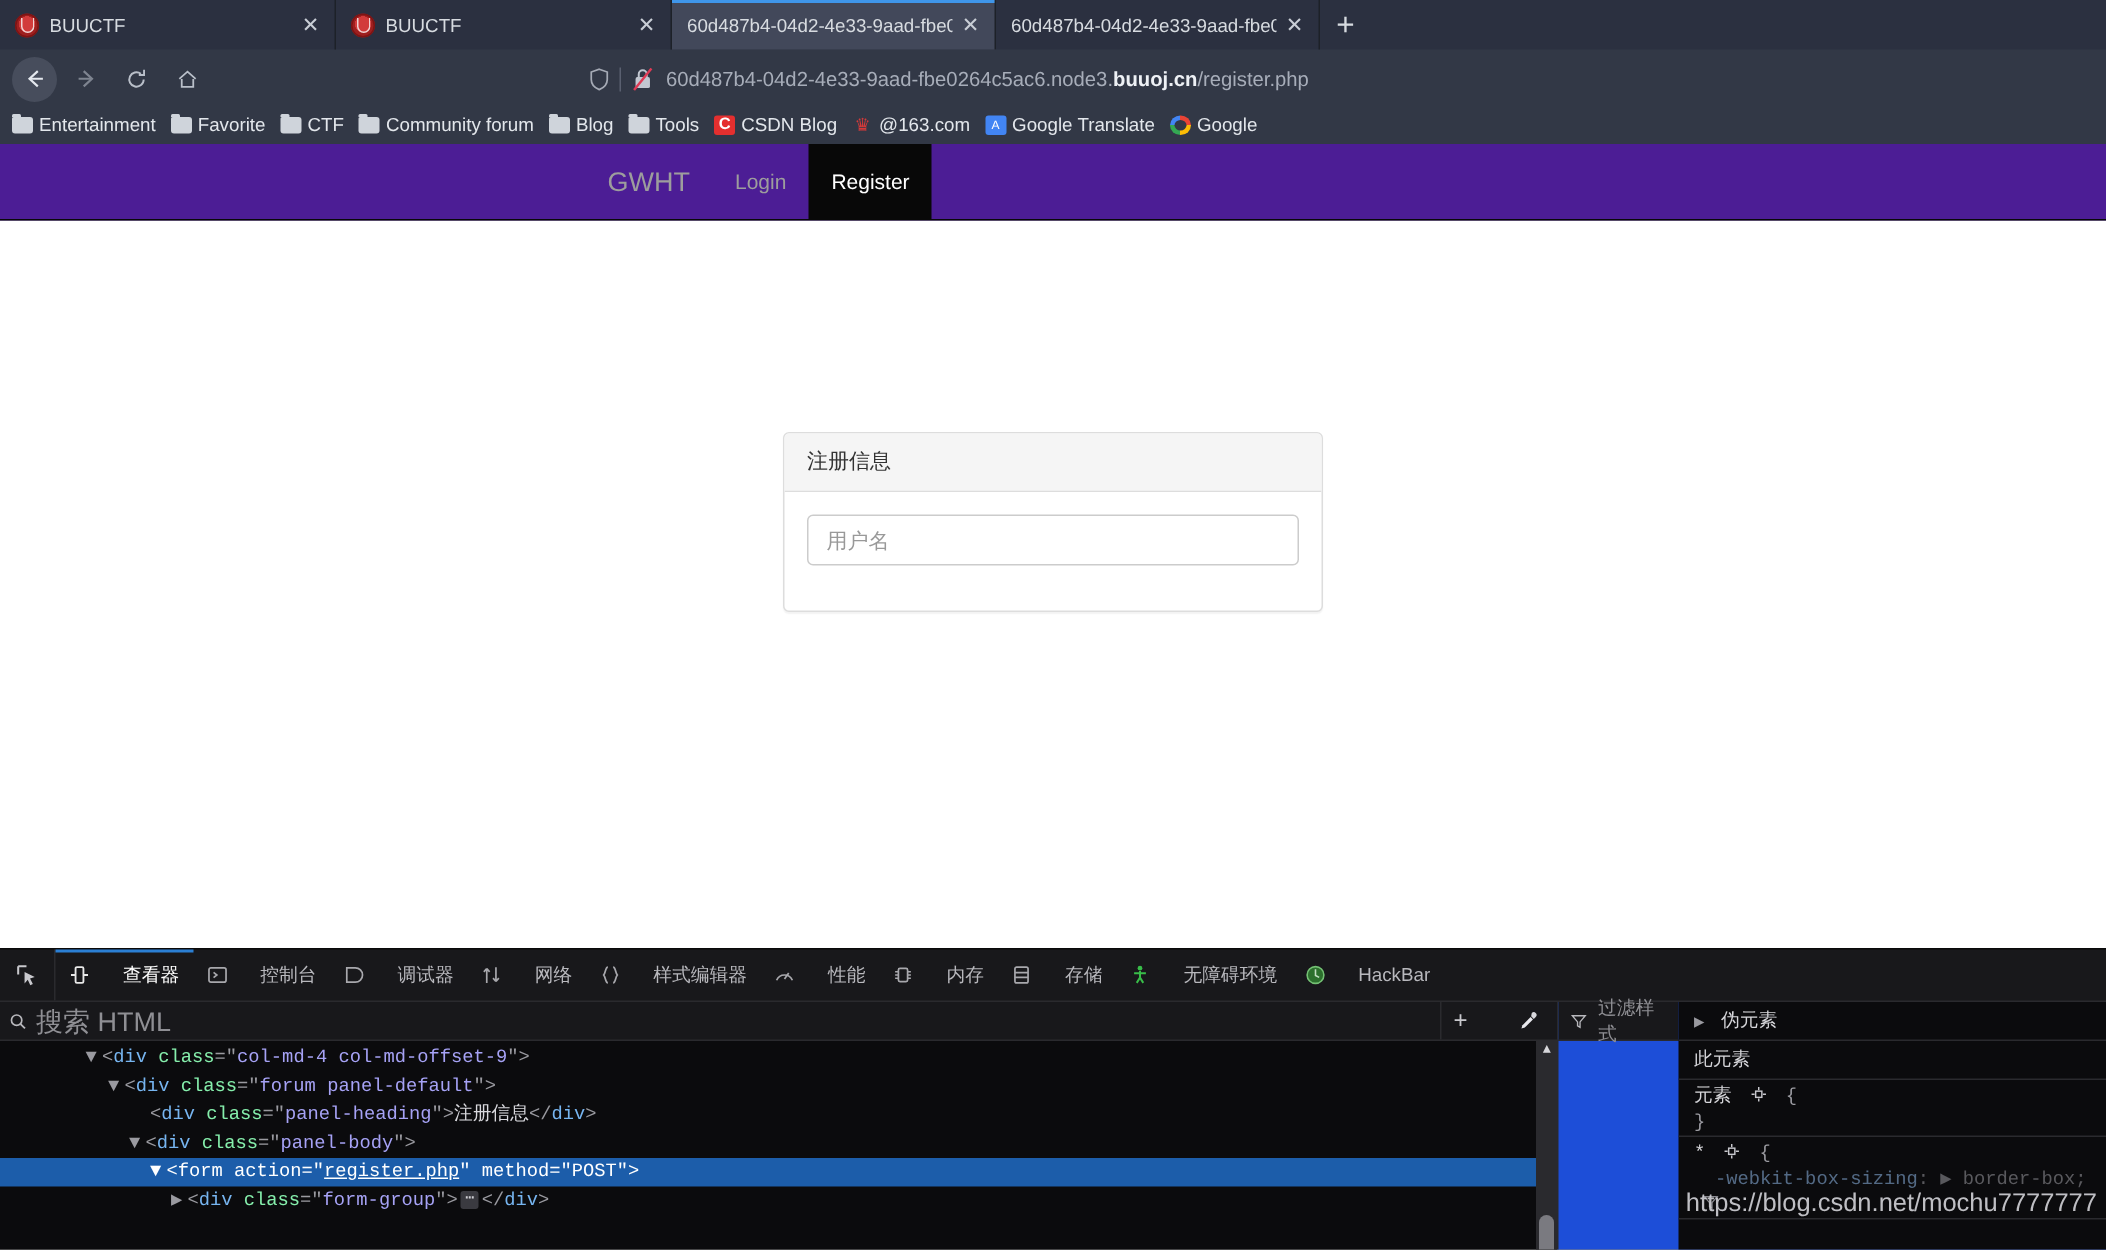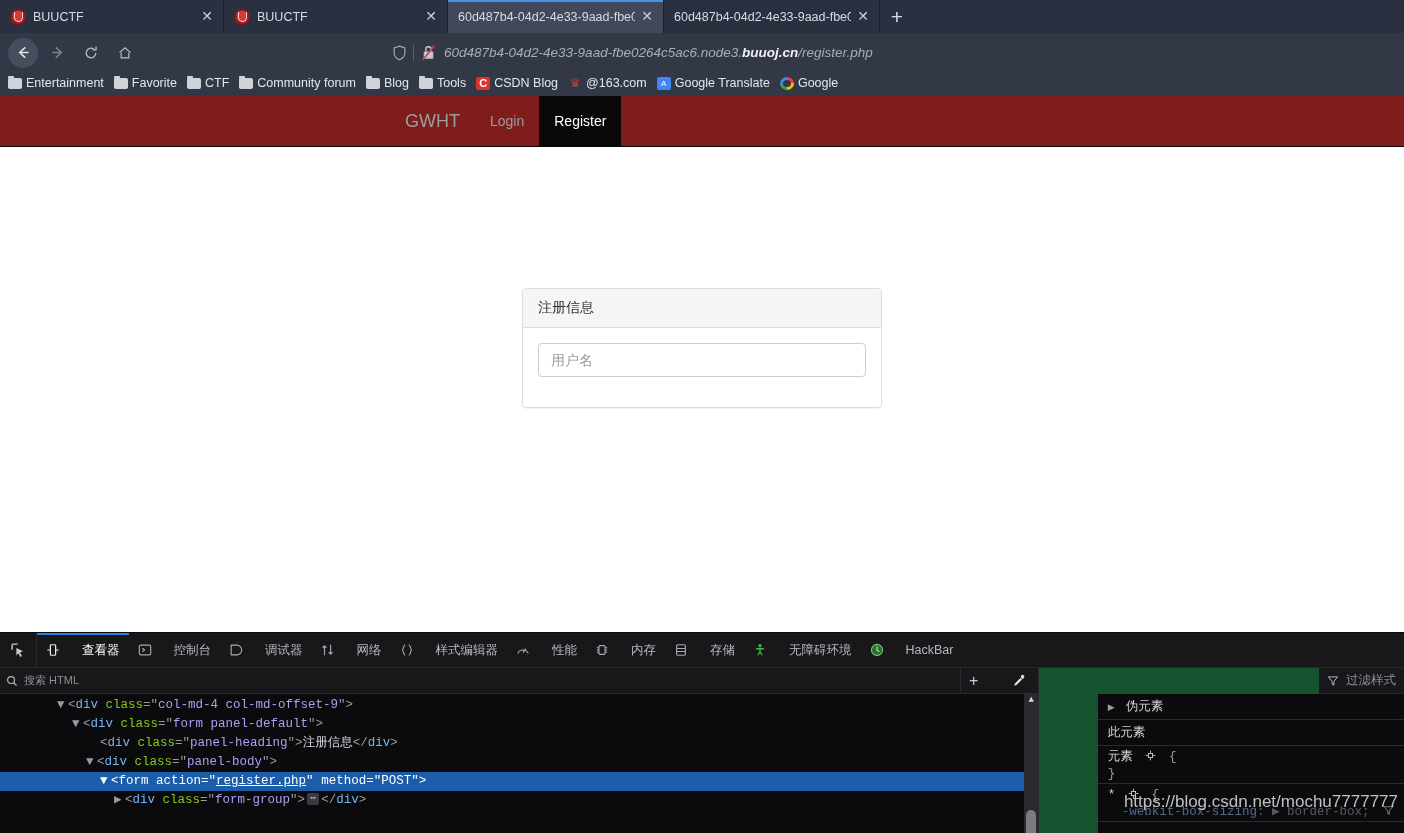--- a/index.html
+++ b/index.html
@@ -80,21 +80,21 @@
   .urlbar {
     flex: 1 1 auto; height: 27px; margin-left: 8px; margin-right: 6px;
     display: flex; align-items: center;
     background: transparent;
     position: relative;
   }
   .url-icons { display: flex; align-items: center; margin-left: 240px; }
   .shield-ico { width: 15px; height: 16px; margin-right: 6px; opacity: .8; }
   .urlsep { width: 1px; height: 16px; background: #5a6070; margin-right: 7px; }
   .lock-ico { width: 15px; height: 16px; margin-right: 8px; }
-  .url-text { color: #a7adb9; font-size: 13.5px; white-space: nowrap; font-style: italic; }
+  .url-text { color: #a7adb9; font-size: 13.5px; white-space: nowrap; }
   .url-text b { color: #eef1f5; font-weight: bold; }
 
   .bookmarks {
     height: 22px; display: flex; align-items: center;
     padding: 0 6px 2px 8px; background: #323846;
   }
   .bm {
     display: flex; align-items: center; margin-right: 10px;
     color: #e3e7ec; font-size: 12.5px; white-space: nowrap;
   }
@@ -123,21 +123,21 @@
     position: relative; height:13px;
   }
   .g-ico::after{
     content:""; position:absolute; inset:3px; background:#323846; border-radius:50%;
   }
 
   
   .viewport { width: 1404px; height: 537px; background: #fff; overflow: hidden; }
 
   .site-nav {
-    height: 50px; background: #7f1d1d; display: flex; align-items: stretch;
+    height: 50px; background: #4c1d95; display: flex; align-items: stretch;
     padding-left: 390px; border-bottom: 1px solid #080808;
   }
   .brand {
     display: flex; align-items: center; color: #9d9d9d;
     font-size: 18px; padding: 0 15px;
   }
   .nav-link {
     display: flex; align-items: center; color: #9d9d9d;
     font-size: 14px; padding: 0 15px;
   }
@@ -214,21 +214,21 @@
 
   .dt-main { flex: 1 1 auto; display: flex; min-height: 0; }
   .dt-left { width: 1039px; display: flex; flex-direction: column; min-width: 0; }
   .dt-search {
     height: 25px; display: flex; align-items: center;
     padding: 0 6px; background: #18181b;
     border-bottom: 1px solid #2a2a2e;
     position: relative;
   }
   .dt-search .srch-ico { margin-right: 6px; }
-  .dt-search-text { color: #8f8f94; font-size: 11px; }
+  .dt-search-text { color: #8f8f94; font-size: 18px; }
   .dt-plus {
     position: absolute; right: 52px; top: 0; height: 25px;
     display: flex; align-items: center; color: #c8c8cd; font-size: 16px;
     padding: 0 8px; border-left: 1px solid #2a2a2e;
   }
   .dt-pick2 {
     position: absolute; right: 12px; top: 0; height: 25px;
     display: flex; align-items: center;
   }
 
@@ -245,21 +245,21 @@
     padding-right: 14px; color: #b5b5bb;
     position: relative;
   }
   .dom-row.selected { background: #1c5daa; }
   .dom-row.selected .tag, .dom-row.selected .attr,
   .dom-row.selected .val, .dom-row.selected .punct,
   .dom-row.selected .twisty { color: #fff; }
   .twisty { color: #9a9aa0; display: inline-block; width: 11px; }
   .twisty.closed { color: #9a9aa0; }
   .tag { color: #77b5f0; }
-  .attr { color: #84cc16; }
+  .attr { color: #86efac; }
   .val { color: #a6a2f5; }
   .punct { color: #9a9aa0; }
   .textnode { color: #d9d9de; }
   .pseudo { color: #b5b5bb; }
   .underl { text-decoration: underline; }
   .ellipsis-box {
     display: inline-block; background: #3a3a40; color: #d0d0d5;
     border-radius: 2px; padding: 0 3px; line-height: 12px;
     font-size: 10px; vertical-align: 2px; margin: 0 2px;
   }
@@ -272,22 +272,22 @@
     height: 13px; display: flex; align-items: center; justify-content: center;
     color: #d6d6da; font-size: 9px;
   }
   .tree-scroll .thumb {
     position: absolute; left: 2px; width: 10px; top: 116px; height: 50px;
     background: #7a7a80; border-radius: 5px;
   }
 
   .dt-right {
     width: 365px; border-left: 1px solid #2a2a2e;
-    display: flex; flex-direction: column; background: #14532d;
-    min-width: 0; position: relative; align-items: flex-end;
+    display: flex; flex-direction: row; background: #1d4ed8;
+    min-width: 0; position: relative;
   }
   .filter-row {
     height: 25px; display: flex; align-items: center; padding: 0 8px;
     border-bottom: 1px solid #2a2a2e; background: #18181b;
   }
   .filter-row .ftext { color: #8f8f94; font-size: 12.5px; margin-left: 7px; }
   .rules { flex: 1 1 auto; overflow: hidden; background: #0b0b0d; }
   .rule-line {
     padding: 4px 10px; color: #d6d6da; font-size: 12.5px;
     border-bottom: 1px solid #2a2a2e;
@@ -544,21 +544,21 @@
         </div>
       </div>
 
       <div class="dom-tree">
 
         <div class="dom-row" style="padding-left:57px">
           <span class="twisty">▼</span><span class="punct">&lt;</span><span class="tag">div</span> <span class="attr">class</span><span class="punct">="</span><span class="val">col-md-4 col-md-offset-9</span><span class="punct">"&gt;</span>
         </div>
 
         <div class="dom-row" style="padding-left:72px">
-          <span class="twisty">▼</span><span class="punct">&lt;</span><span class="tag">div</span> <span class="attr">class</span><span class="punct">="</span><span class="val">form panel-default</span><span class="punct">"&gt;</span>
+          <span class="twisty">▼</span><span class="punct">&lt;</span><span class="tag">div</span> <span class="attr">class</span><span class="punct">="</span><span class="val">forum panel-default</span><span class="punct">"&gt;</span>
         </div>
 
         <div class="dom-row" style="padding-left:100px">
           <span class="punct">&lt;</span><span class="tag">div</span> <span class="attr">class</span><span class="punct">="</span><span class="val">panel-heading</span><span class="punct">"&gt;</span><span class="textnode">注册信息</span><span class="punct">&lt;/</span><span class="tag">div</span><span class="punct">&gt;</span>
         </div>
 
         <div class="dom-row" style="padding-left:86px">
           <span class="twisty">▼</span><span class="punct">&lt;</span><span class="tag">div</span> <span class="attr">class</span><span class="punct">="</span><span class="val">panel-body</span><span class="punct">"&gt;</span>
         </div>
 

